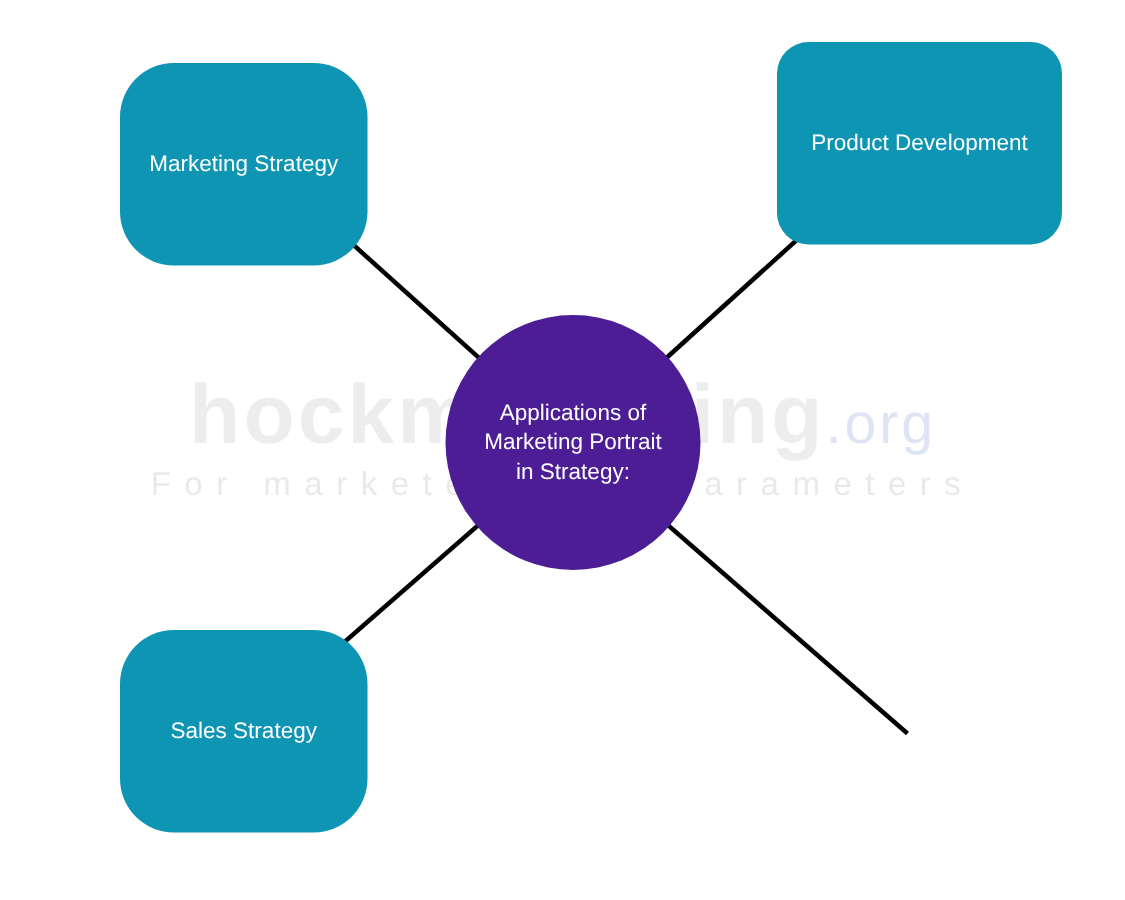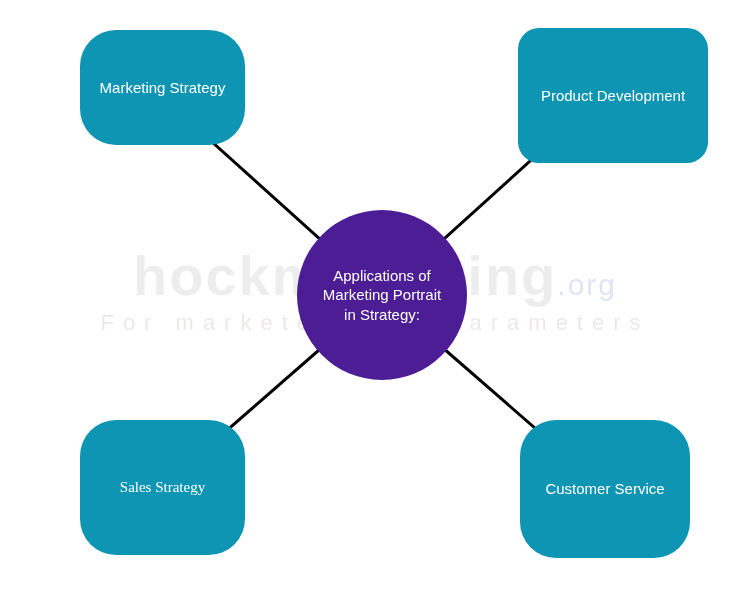--- a/index.html
+++ b/index.html
@@ -26,21 +26,21 @@
     user-select: none;
   }
   .watermark-main {
     font-size: 56px;
     font-weight: bold;
     letter-spacing: 2px;
     color: rgba(0, 0, 0, 0.07);
     line-height: 1.0;
   }
   .watermark-suffix {
-    font-size: 30px;
+    font-size: 38px;
     font-weight: normal;
     color: rgba(120, 150, 210, 0.25);
   }
   .watermark-tagline {
     margin-top: 6px;
     font-size: 22px;
     letter-spacing: 9px;
     color: rgba(140, 110, 110, 0.16);
   }
 
@@ -60,23 +60,23 @@
     border-radius: 36px;
     display: flex;
     align-items: center;
     justify-content: center;
     text-align: center;
     color: #ffffff;
     font-size: 15px;
     line-height: 1.45;
     padding: 0 18px;
   }
-  .node-marketing { left: 80px;  top: 30px;  width: 165px; height: 115px; }
+  .node-marketing { left: 80px;  top: 42px;  width: 165px; height: 135px; }
   .node-product   { left: 518px; top: 28px;  width: 190px; height: 135px; border-radius: 21px; }
-  .node-sales     { left: 80px;  top: 420px; width: 165px; height: 135px; font-family: Liberation Serif, serif; }
+  .node-sales     { left: 80px;  top: 420px; width: 165px; height: 135px; }
   .node-customer  { left: 520px; top: 420px; width: 170px; height: 138px; }
 
   
   .center-circle {
     position: absolute;
     z-index: 2;
     left: 297px;
     top: 210px;
     width: 170px;
     height: 170px;
@@ -116,23 +116,20 @@
   </div>
 
   <div class="node node-product">
     <span>Product Development</span>
   </div>
 
   <div class="node node-sales">
     <span>Sales Strategy</span>
   </div>
 
-  <div class="node node-customer">
-    <span>Customer Service</span>
-  </div>
 
   <div class="center-circle">
     <span>Applications of</span>
     <span>Marketing Portrait</span>
     <span>in Strategy:</span>
   </div>
 
 </div>
 
 </body></html>

